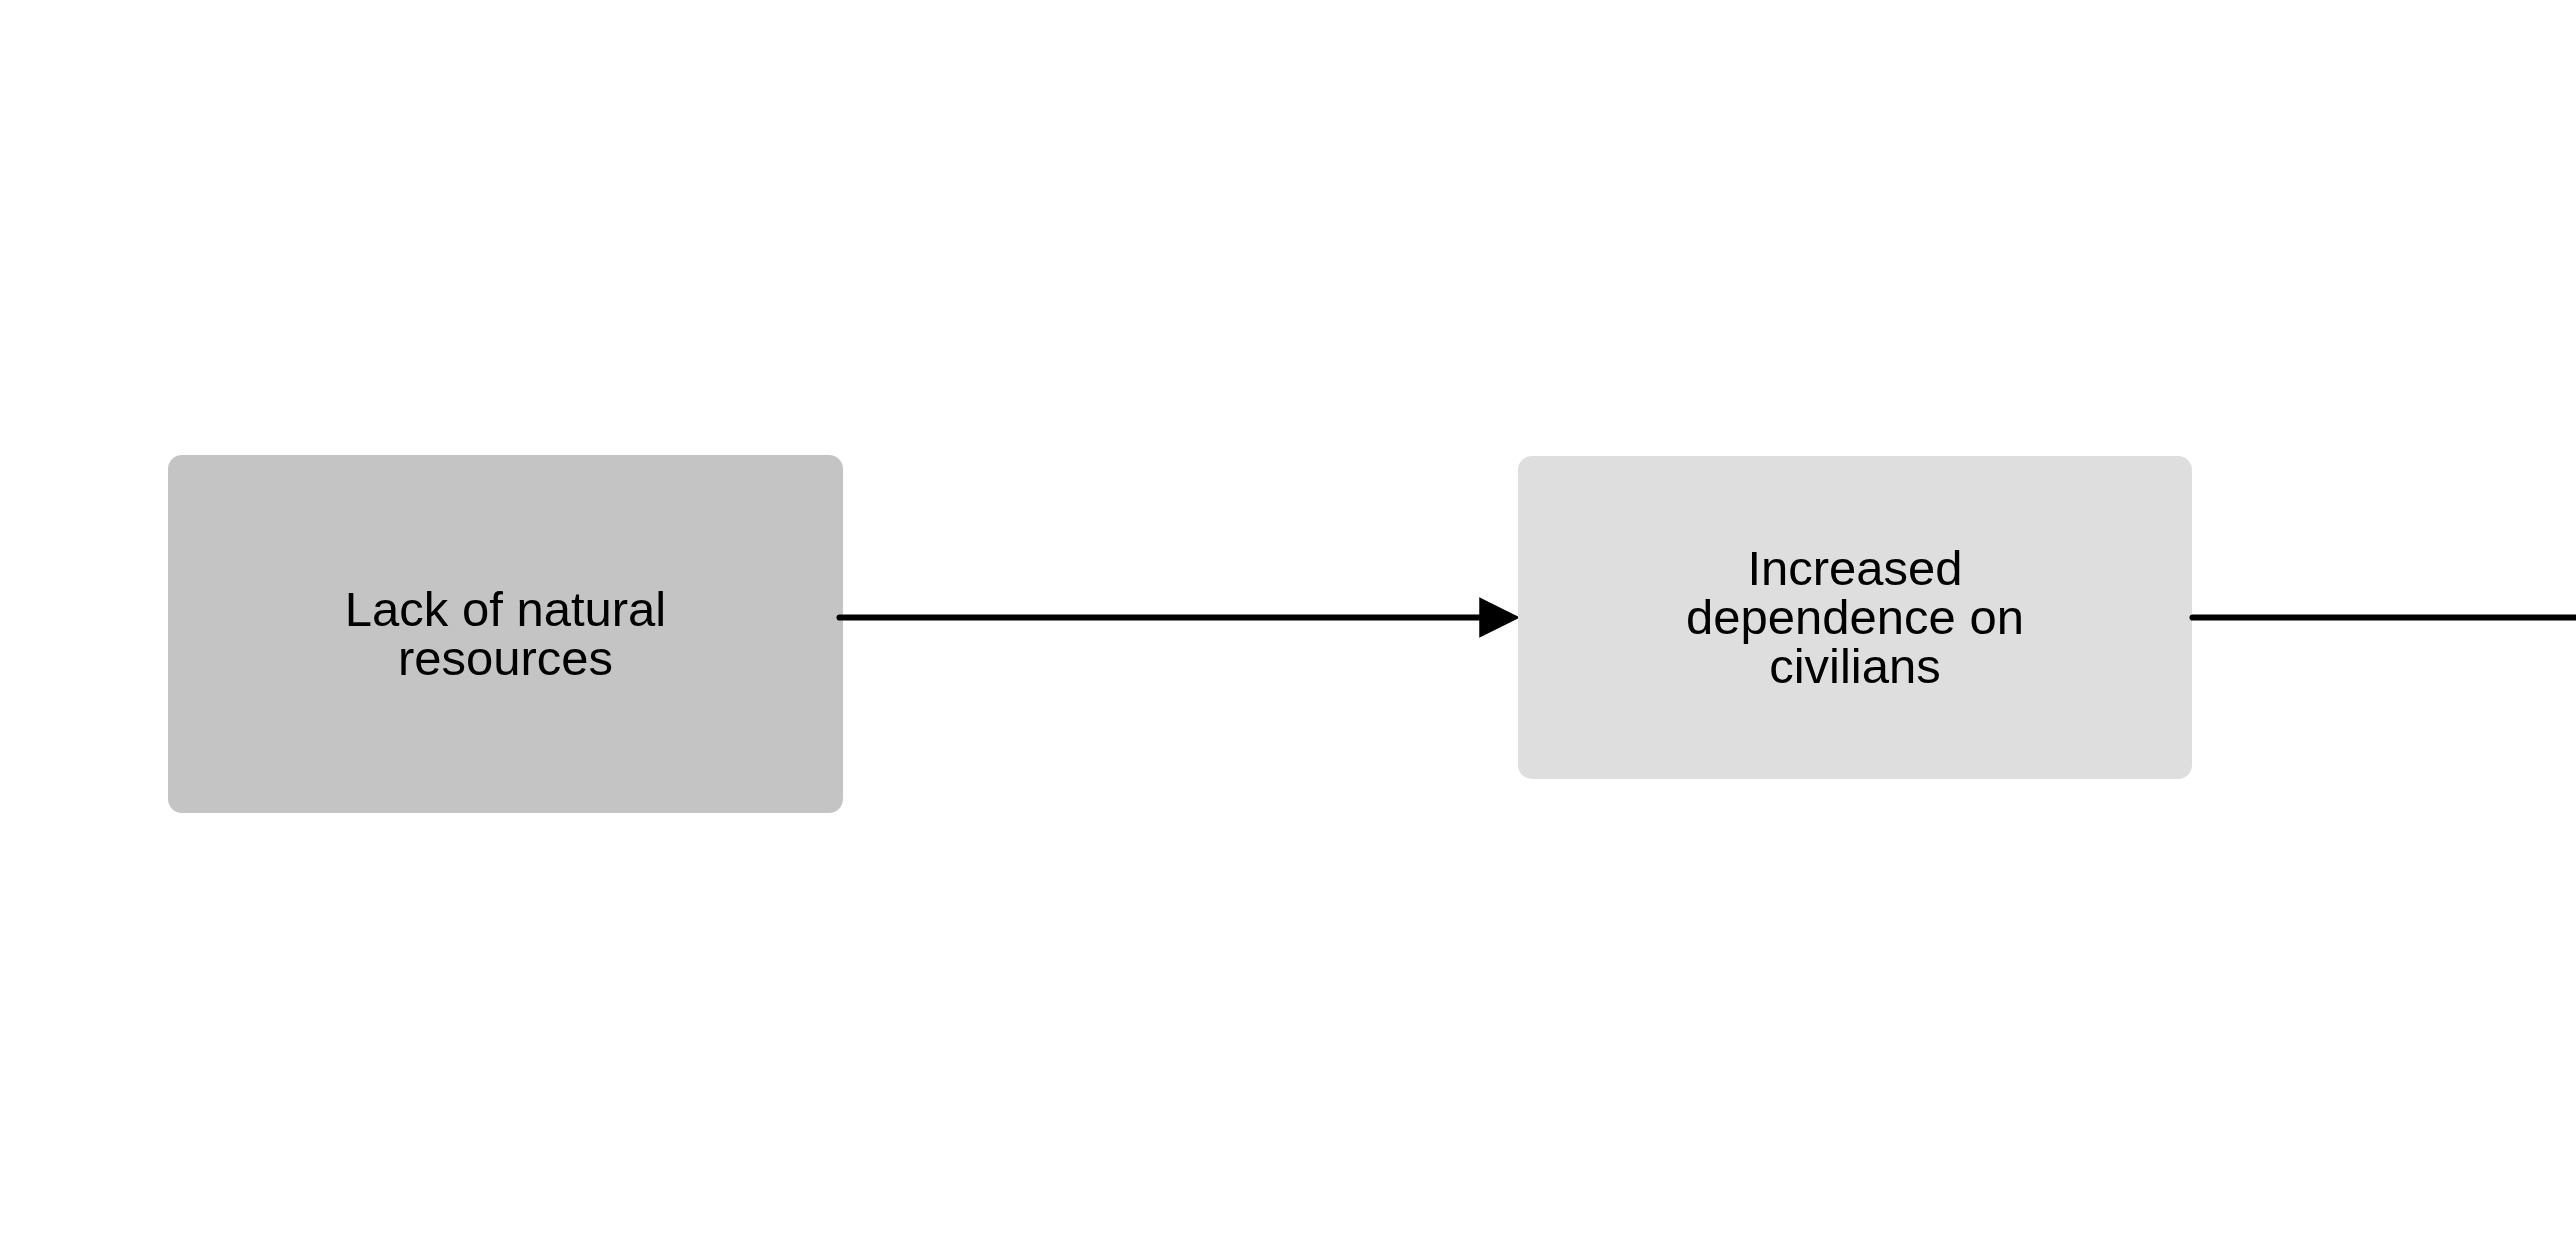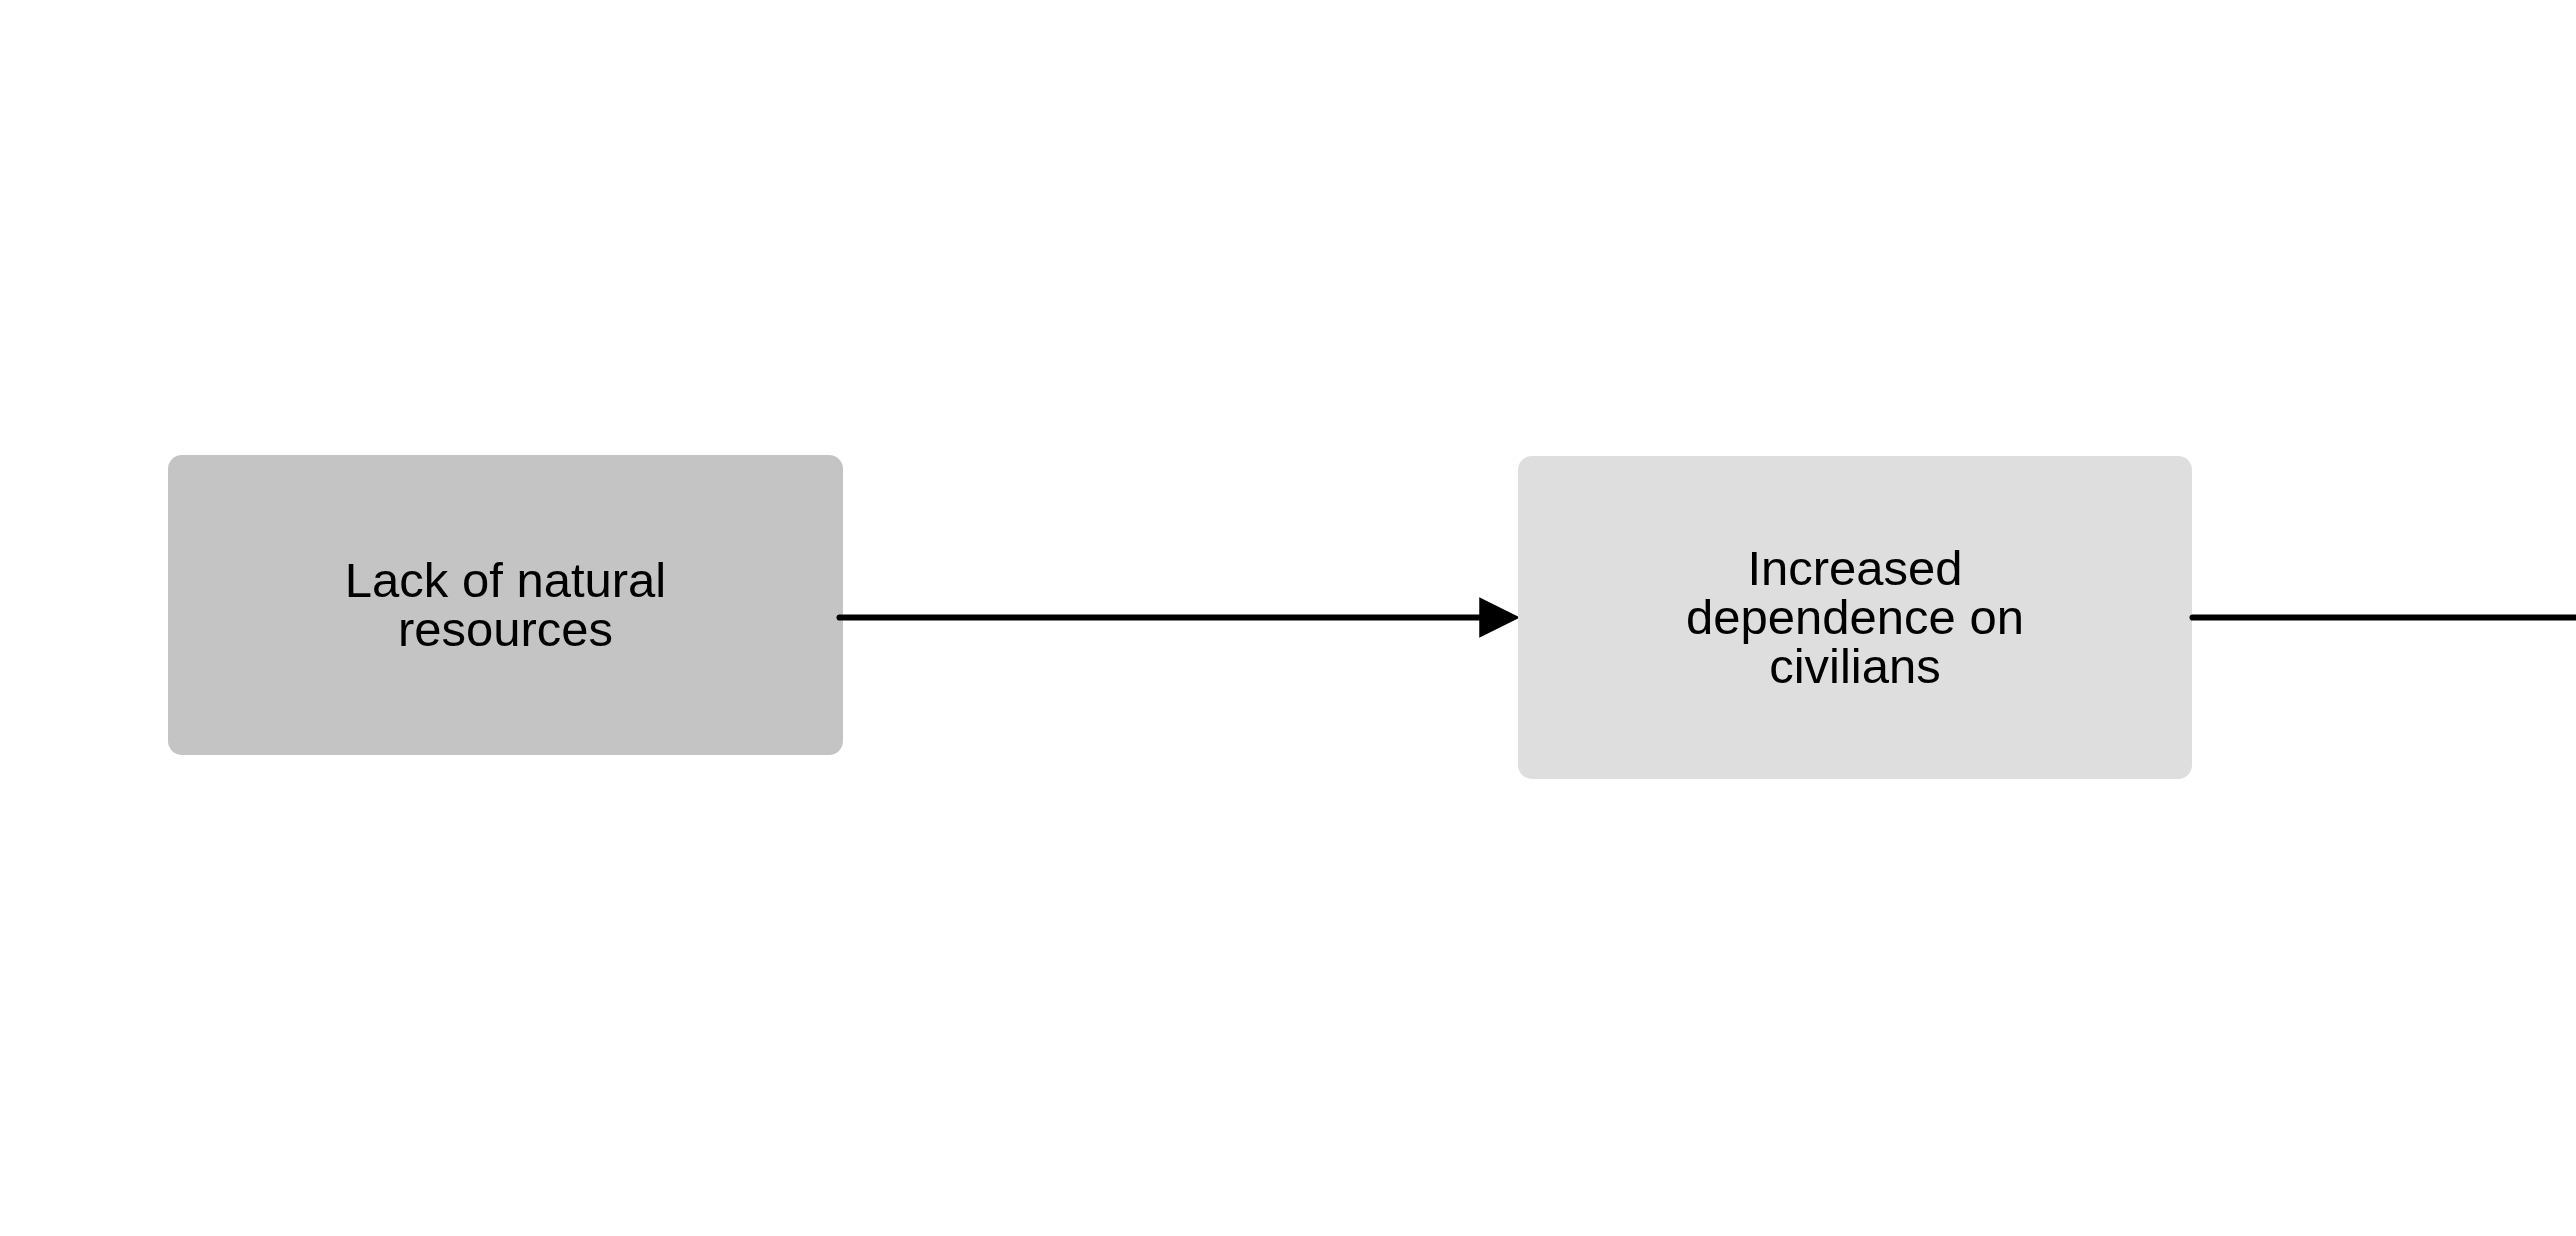--- a/index.html
+++ b/index.html
@@ -28,21 +28,21 @@
     line-height: 49px;
     font-weight: 400;
     letter-spacing: 0px;
     white-space: pre-line;
     padding: 0 20.6px;
   }
   #node-1 {
     left: 168px;
     top: 455px;
     width: 675px;
-    height: 300px;
+    height: 358px;
     background: #c4c4c4;
   }
   #node-2 {
     left: 1518px;
     top: 456px;
     width: 674px;
     height: 323px;
     background: #dedede;
   }
   .node-label {

